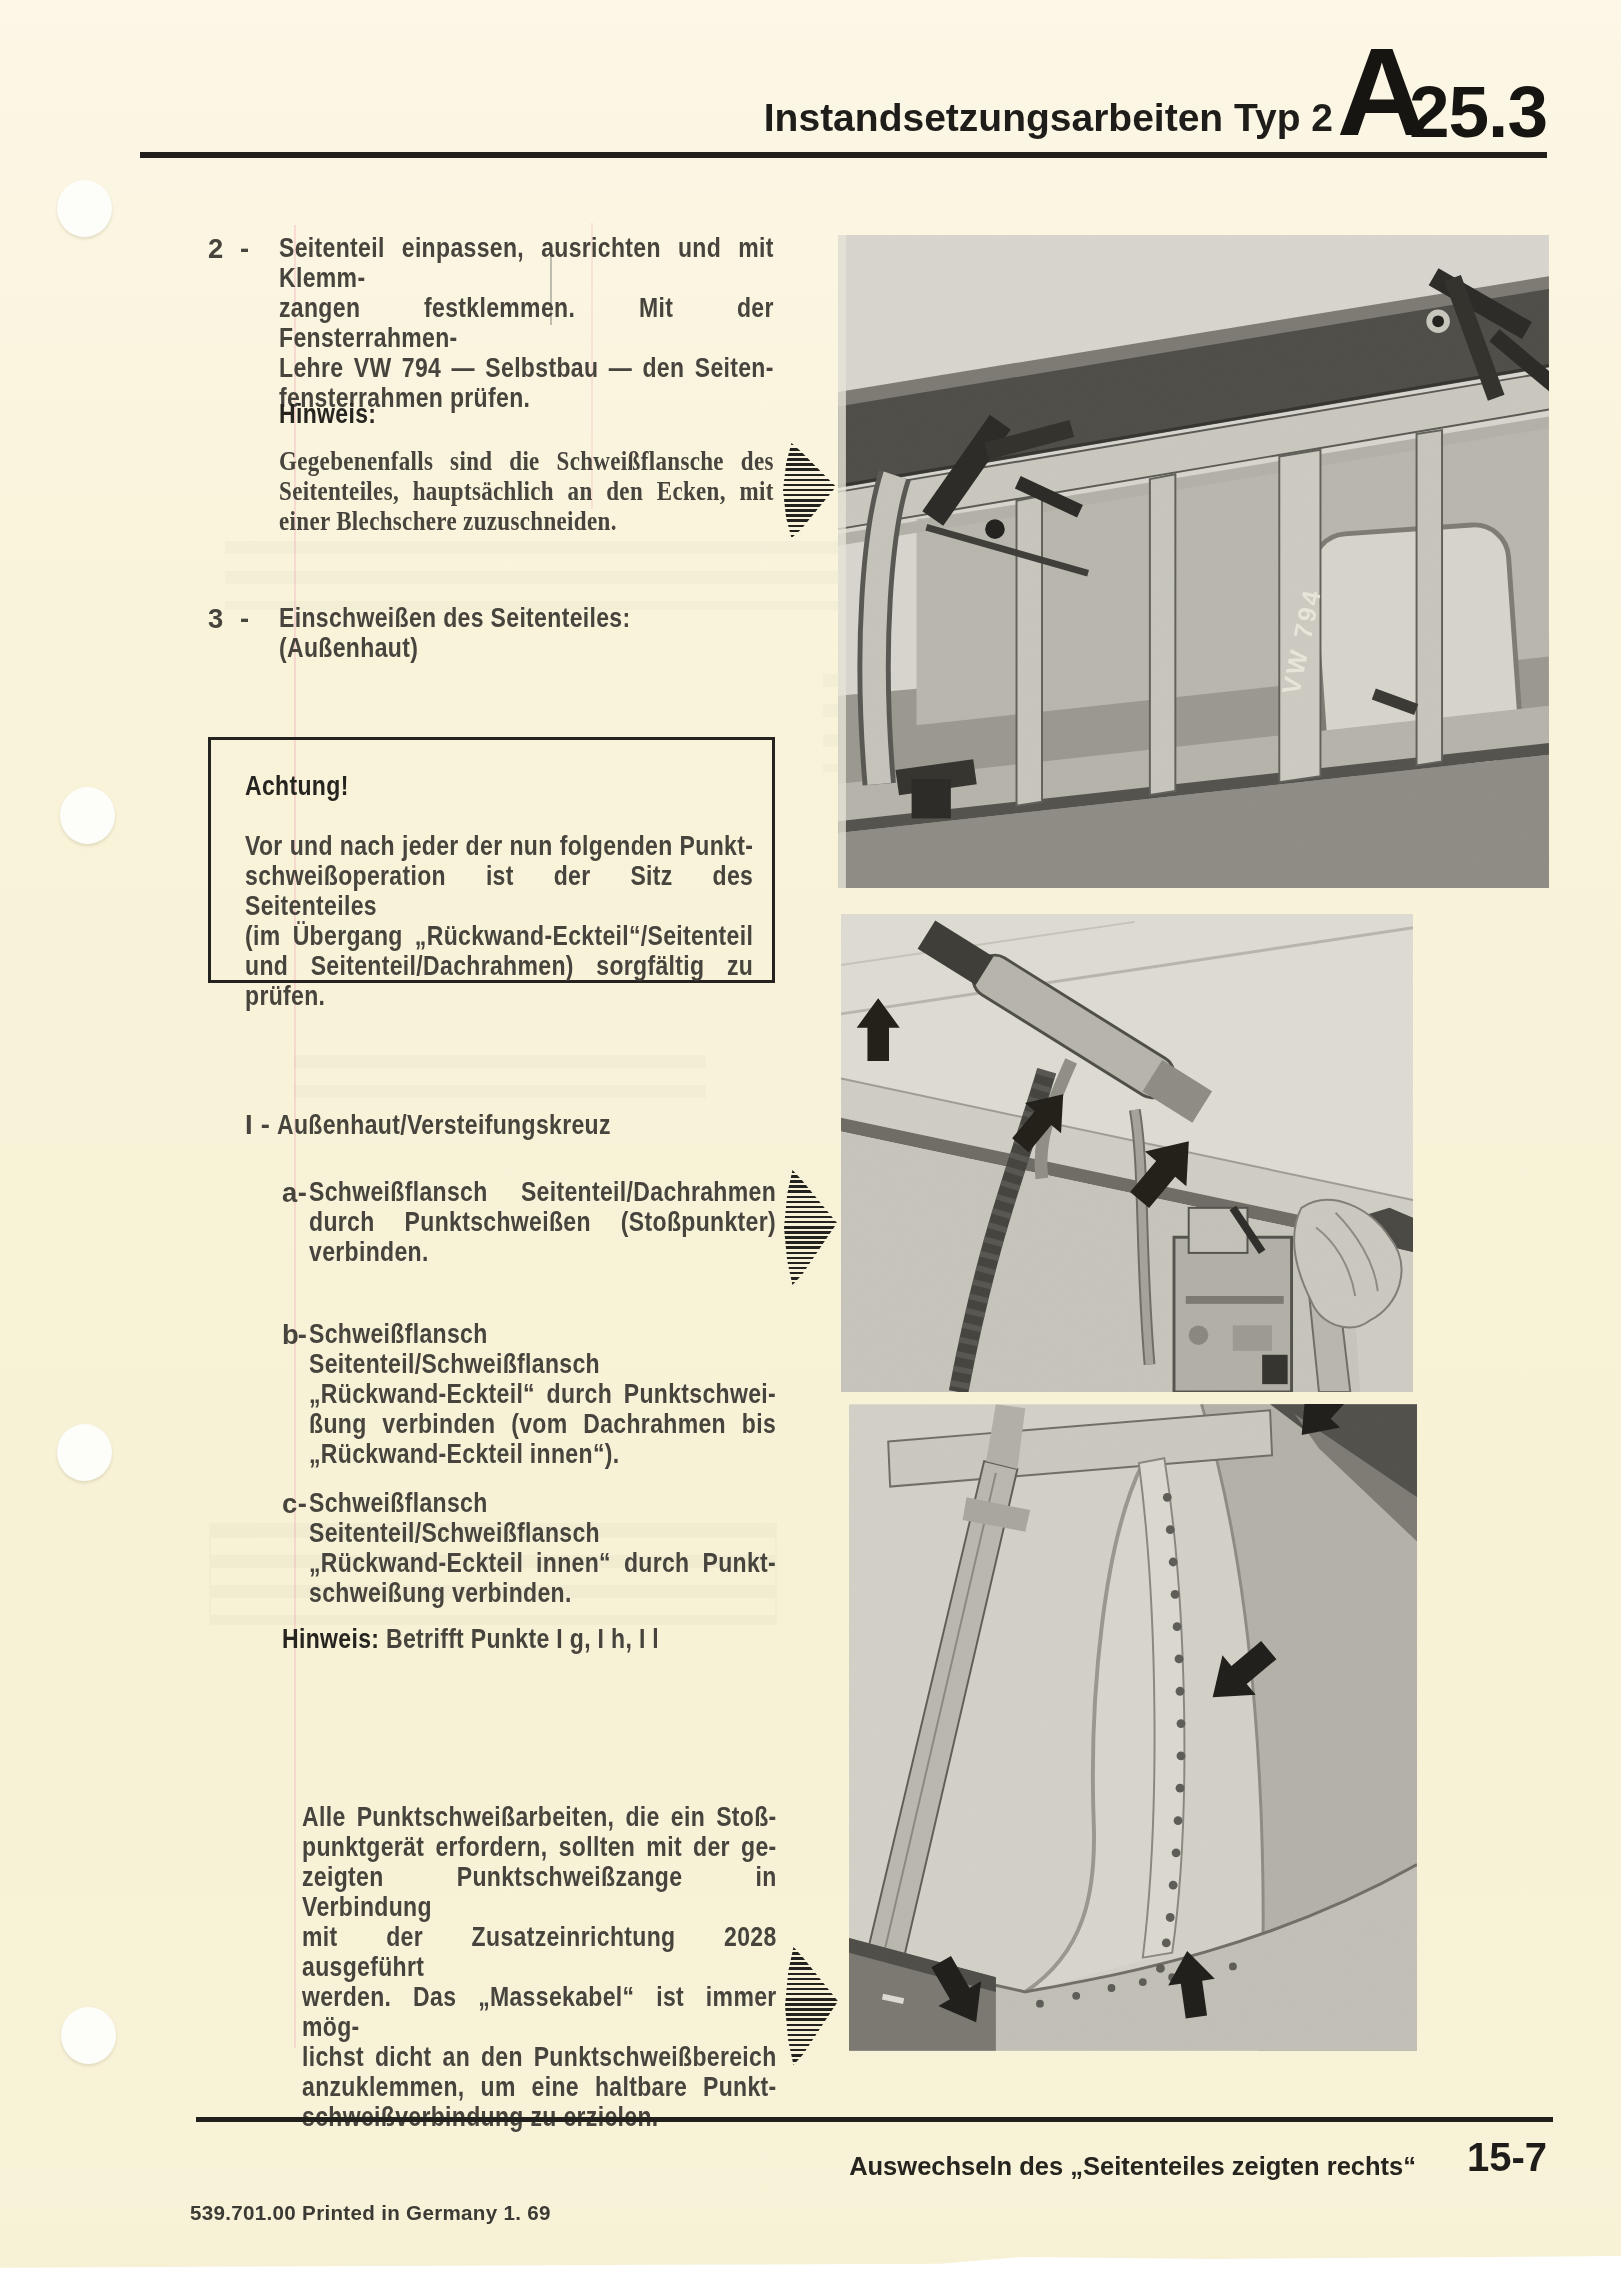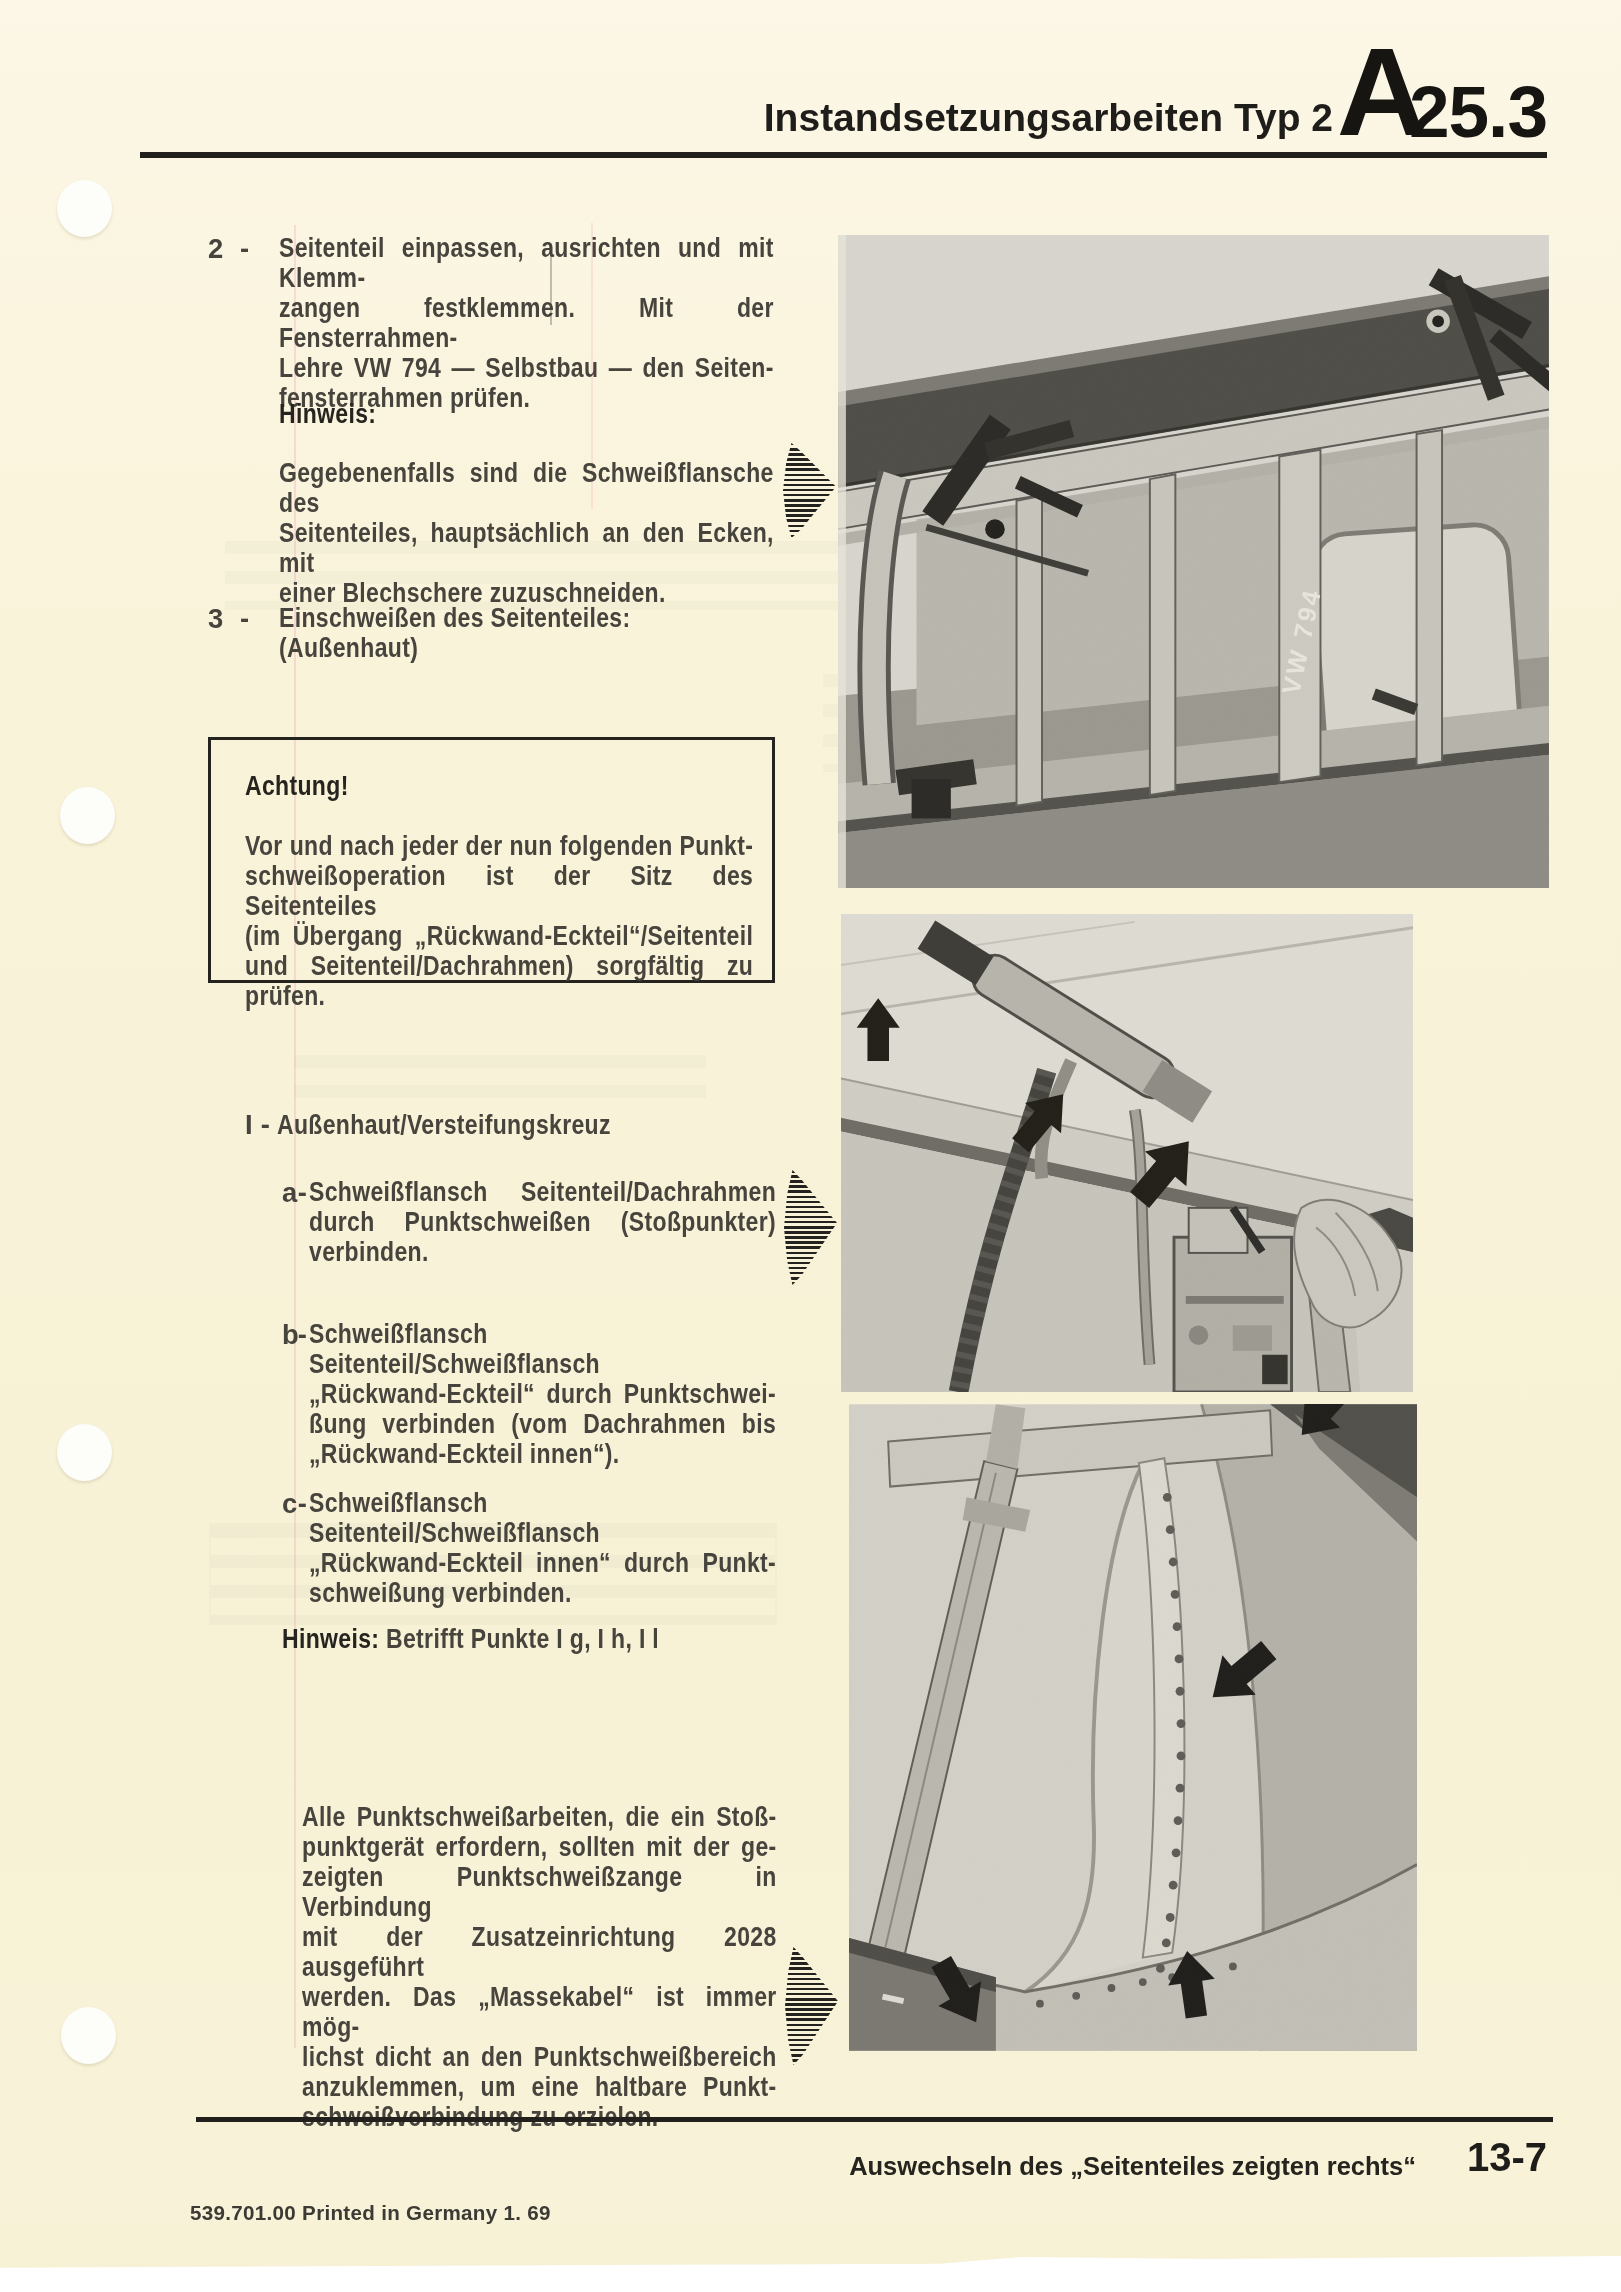--- a/index.html
+++ b/index.html
@@ -69,21 +69,21 @@
         <div class="pline j">Seitenteil einpassen, ausrichten und mit Klemm-</div>
         <div class="pline j">zangen festklemmen. Mit der Fensterrahmen-</div>
         <div class="pline j">Lehre VW 794 — Selbstbau — den Seiten-</div>
         <div class="pline">fensterrahmen prüfen.</div>
       </div>
   </div>
 
   <div class="abs btxt head-ink" style="left:279px;top:398px;">
     <span class="cx">Hinweis:</span>
   </div>
-  <div class="abs btxt body-ink" style="left:279px;top:458px;">
+  <div class="abs btxt body-ink" style="left:279px;top:446px;font-family:Liberation Serif, serif;">
     <div class="tcol" style="width:589px;">
         <div class="pline j">Gegebenenfalls sind die Schweißflansche des</div>
         <div class="pline j">Seitenteiles, hauptsächlich an den Ecken, mit</div>
         <div class="pline">einer Blechschere zuzuschneiden.</div>
       </div>
   </div>
   <div class="sarrow" style="left:783px;top:443px;height:95px;"></div>
 
   <div class="itm btxt body-ink" style="left:208px;top:603px;">
     <span class="num">3</span>
@@ -315,18 +315,18 @@
         </g>
       <g transform="translate(350,592) rotate(-8)">
           <polygon points="0,-34 24,-2 11,-2 11,34 -11,34 -11,-2 -24,-2"></polygon>
         </g>
     </g>
     <rect width="580" height="660" filter="url(#grain)" opacity=".07"></rect>
   </svg>
 
   <div class="rule" style="left:196px;top:2117px;width:1357px;height:4.9px;"></div>
   <span class="ftr-title" style="right:205px;top:2152px;">Auswechseln des „Seitenteiles zeigten rechts“</span>
-  <span class="ftr-num" style="right:74px;top:2137px;">13-7</span>
+  <span class="ftr-num" style="right:74px;top:2137px;">15-7</span>
   <span class="ftr-print" style="left:190px;top:2201px;">539.701.00 Printed in Germany 1. 69</span>
 
   <div class="tear"></div>
 </div>
 
 
 </body></html>

